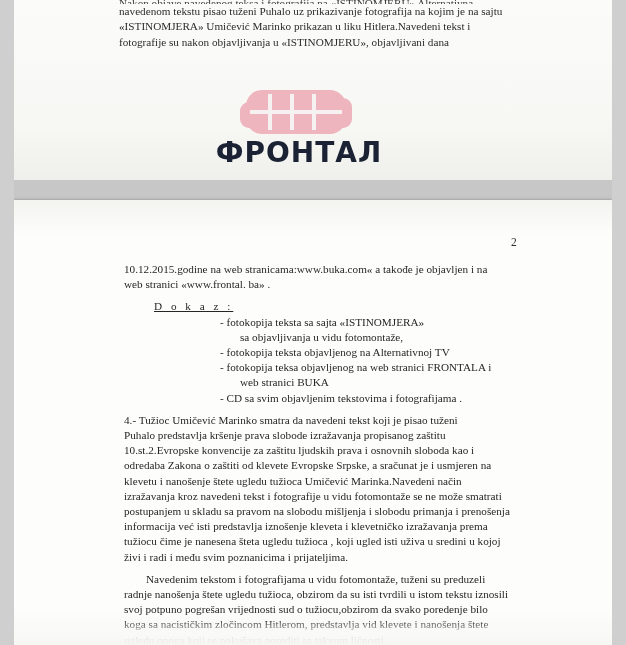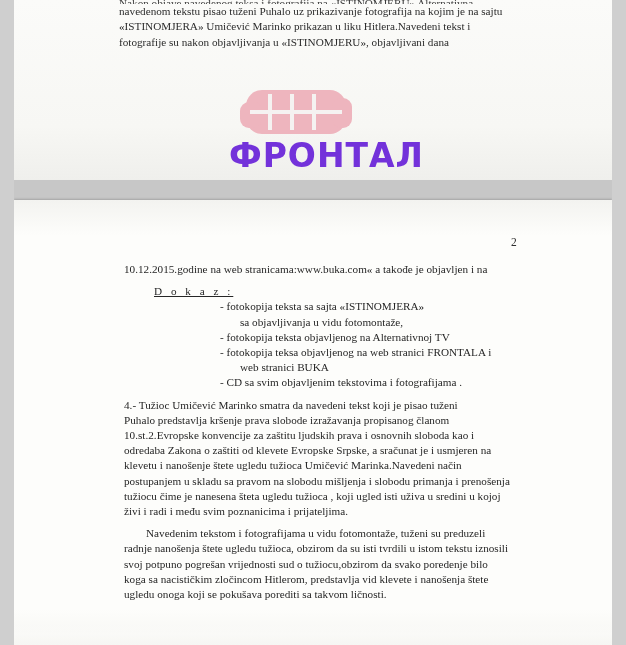--- a/index.html
+++ b/index.html
@@ -69,26 +69,26 @@
     left: 62px;
     top: -2px;
     width: 120px;
     height: 72px;
   }
   .wm-text {
     position: absolute;
     left: 0;
     top: 58px;
     width: 250px;
-    text-align: right;
+    text-align: center;
     font-family: "DejaVu Sans", sans-serif;
     font-weight: bold;
-    font-size: 33px;
+    font-size: 28px;
     letter-spacing: 1px;
-    color: #6d28d9;
+    color: #0f172a;
     opacity: .95;
   }
 
   
   .gap {
     position: absolute;
     left: 0;
     top: 180px;
     width: 626px;
     height: 22px;
@@ -191,39 +191,42 @@
   <div class="gap"></div>
 
   <div class="sheet-bottom">
     <div class="sheet-bottom-inner"></div>
 
     <div class="pageno">2</div>
 
     <div class="body-text">
 
       <span class="ln">10.12.2015.godine  na web stranicama:www.buka.com« a takođe je objavljen  i na</span>
+      <span class="ln">web stranici «www.frontal. ba» .</span>
 
       <div class="blocksep"></div>
 
       <span class="ln center-ish dokaz">D o k a z :</span>
       <span class="ln" style="padding-left:96px">- fotokopija teksta sa sajta «ISTINOMJERA»</span>
       <span class="ln" style="padding-left:116px">sa objavljivanja u vidu fotomontaže,</span>
       <span class="ln" style="padding-left:96px">- fotokopija teksta objavljenog na Alternativnoj TV</span>
       <span class="ln" style="padding-left:96px">- fotokopija teksa objavljenog na web stranici FRONTALA i</span>
       <span class="ln" style="padding-left:116px">web stranici BUKA</span>
       <span class="ln" style="padding-left:96px">- CD sa svim objavljenim tekstovima i fotografijama .</span>
 
       <div class="blocksep"></div>
 
       <span class="ln">4.-        Tužioc Umičević Marinko smatra da navedeni tekst koji je pisao tuženi</span>
-      <span class="ln">Puhalo  predstavlja  kršenje  prava  slobode  izražavanja    propisanog  članom</span>
+      <span class="ln">Puhalo  predstavlja  kršenje  prava  slobode  izražavanja    propisanog  zaštitu</span>
       <span class="ln">10.st.2.Evropske konvencije za zaštitu ljudskih prava i osnovnih sloboda kao i</span>
       <span class="ln">odredaba Zakona o zaštiti od klevete Evropske Srpske,  a  sračunat je i usmjeren na</span>
       <span class="ln">klevetu  i    nanošenje  štete  ugledu  tužioca    Umičević Marinka.Navedeni  način</span>
+      <span class="ln">izražavanja kroz navedeni tekst i fotografije u vidu fotomontaže se ne može smatrati</span>
       <span class="ln">postupanjem u skladu sa pravom na slobodu mišljenja i slobodu primanja i prenošenja</span>
+      <span class="ln">informacija već isti predstavlja iznošenje kleveta i klevetničko izražavanja prema</span>
       <span class="ln">tužiocu čime je nanesena šteta ugledu tužioca , koji ugled isti uživa u sredini u kojoj</span>
       <span class="ln">živi i radi i među svim poznanicima i prijateljima.</span>
 
       <div class="blocksep"></div>
 
       <span class="ln" style="padding-left:22px">Navedenim tekstom i fotografijama u vidu fotomontaže, tuženi su preduzeli</span>
       <span class="ln">radnje nanošenja štete ugledu tužioca, obzirom da su isti tvrdili u istom tekstu iznosili</span>
       <span class="ln">svoj potpuno pogrešan vrijednosti sud o tužiocu,obzirom da svako poredenje bilo</span>
       <span class="ln">koga sa nacističkim zločincom Hitlerom, predstavlja vid klevete i nanošenja štete</span>
       <span class="ln">ugledu onoga koji se pokušava porediti sa takvom ličnosti.</span>

